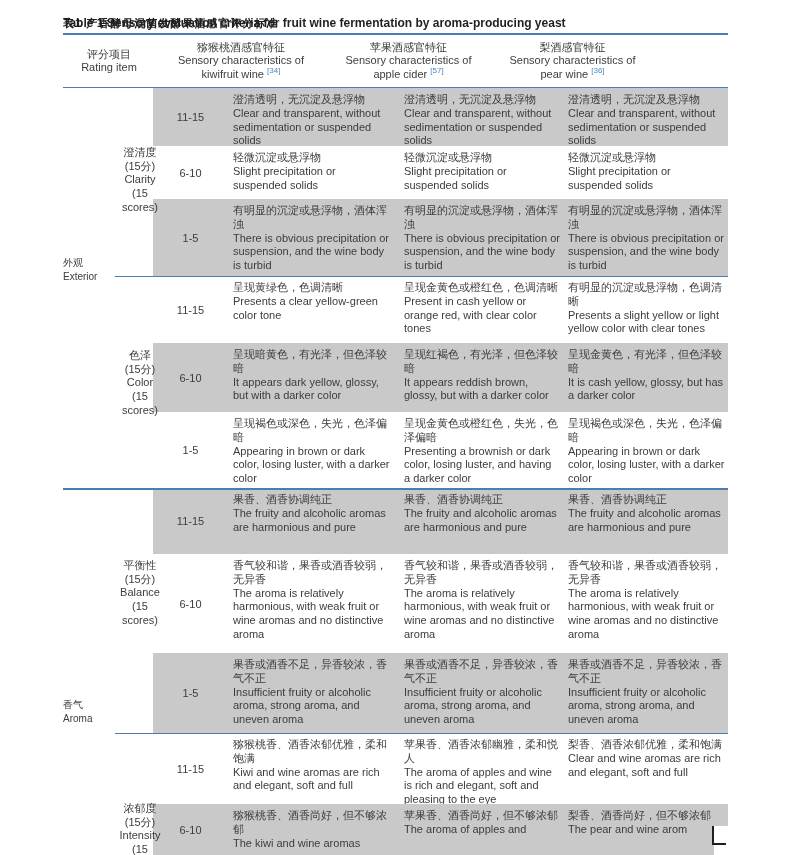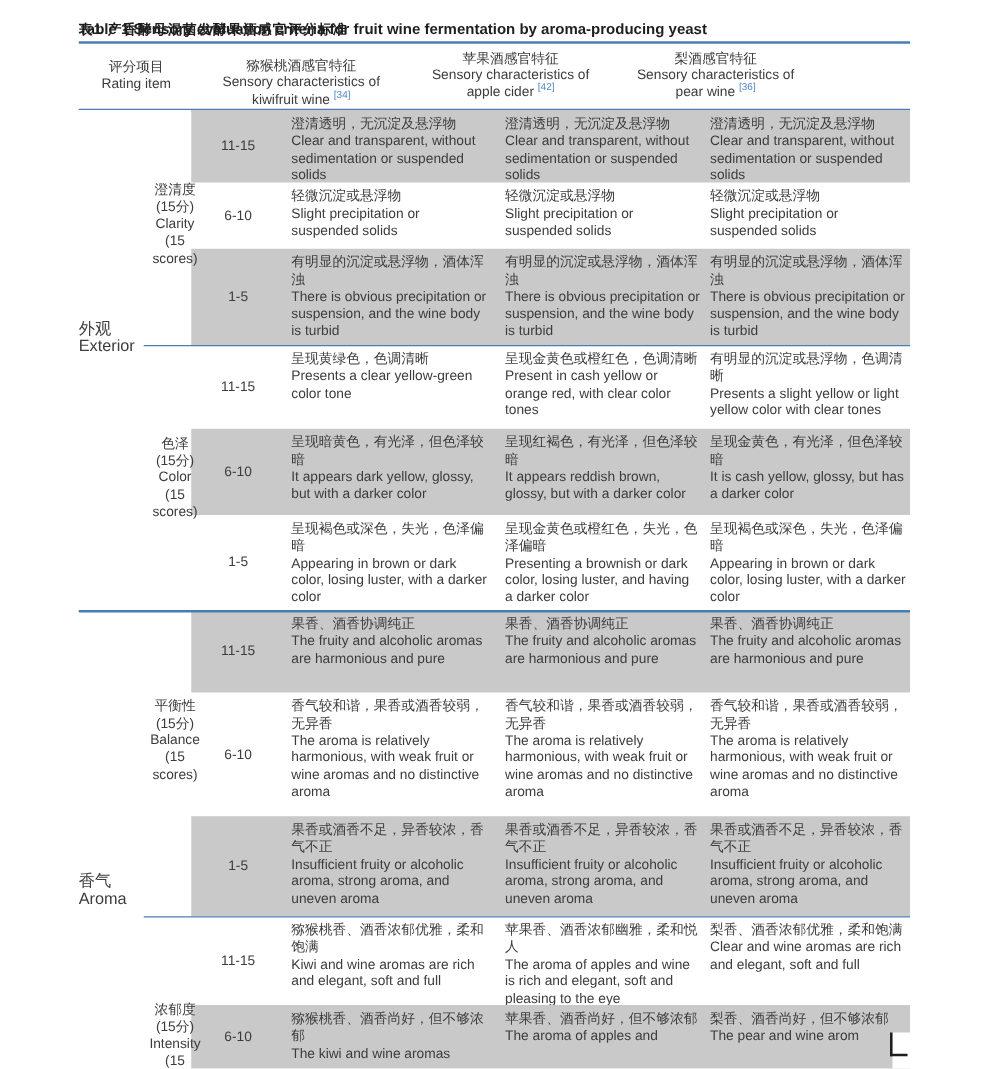--- a/index.html
+++ b/index.html
@@ -18,42 +18,42 @@
   .t-en{position:absolute;left:63px;top:16px;font-size:12px;font-weight:bold;color:var(--title);}
   .rule{position:absolute;background:var(--rule);}
   #rule-top{left:63px;top:33px;width:665px;height:2px;}
   #rule-head{left:63px;top:87px;width:665px;height:2px;}
   #rule-sec1{left:115px;top:276px;width:613px;height:1px;}
   #rule-mid{left:63px;top:488px;width:665px;height:2px;}
   #rule-sec2{left:115px;top:733px;width:613px;height:1px;}
 
   .header{position:absolute;left:63px;top:35px;width:665px;height:52px;display:flex;font-size:11px;line-height:13.5px;text-align:center;}
   .hcol{display:flex;flex-direction:column;justify-content:center;box-sizing:border-box;}
-  .w1{width:92px;}.w2{width:73px;}.w3{width:172px;justify-content:flex-end;}.w4{width:163px;}.w5{width:165px;}
+  .w1{width:92px;}.w2{width:73px;}.w3{width:172px;}.w4{width:163px;}.w5{width:165px;}
   .ref{color:var(--ref);font-size:8px;vertical-align:super;line-height:0;}
 
   .tbody{position:absolute;left:63px;top:88px;width:665px;}
   .trow{display:flex;}
   .gutter{width:90px;background:#fff;}
   .stripe{width:575px;display:flex;box-sizing:border-box;}
   .shade .stripe{background:var(--stripe);}
   .range{width:75px;display:flex;align-items:center;justify-content:center;font-size:11px;box-sizing:border-box;}
   .cell{box-sizing:border-box;font-size:11px;line-height:13.8px;padding:5px 8px 0 5px;}
   .cell.c3{width:172px;}
   .cell.c4{width:163px;padding:5px 3px 0 4px;}
   .cell.c5{width:165px;padding:5px 3px 0 5px;}
   .r0{height:58px;}.r1{height:53px;}.r2{height:77px;}.r3{height:67px;}.r4{height:69px;}
   .r5{height:76px;}.r6{height:66px;}.r7{height:99px;}.r8{height:80px;}.r9{height:71px;}.r10{height:51px;}
 
   .subitem{position:absolute;left:92px;width:96px;text-align:center;font-size:11px;line-height:13.7px;}
   #sub-clarity{top:146px;}
   #sub-color{top:349px;}
   #sub-balance{top:559px;}
   #sub-intensity{top:802px;}
-  .group{position:absolute;left:63px;font-size:13px;line-height:14px;}
+  .group{position:absolute;left:63px;font-size:10px;line-height:14px;}
   #grp-exterior{top:256px;}
   #grp-aroma{top:698px;}
 
   #artifact{position:absolute;left:714px;top:826px;width:76px;height:29px;background:#fff;}
   #artifact-v{position:absolute;left:712px;top:826px;width:2px;height:19px;background:#1e1e1e;}
   #artifact-h{position:absolute;left:712px;top:843px;width:14px;height:2px;background:#1e1e1e;}
 </style>
 </head>
 <body>
 
@@ -70,21 +70,21 @@
       <div>Rating item</div>
     </div>
     <div class="hcol w3">
       <div>猕猴桃酒感官特征</div>
       <div>Sensory characteristics of</div>
       <div><span>kiwifruit wine</span> <sup class="ref">[34]</sup></div>
     </div>
     <div class="hcol w4">
       <div>苹果酒感官特征</div>
       <div>Sensory characteristics of</div>
-      <div><span>apple cider</span> <sup class="ref">[42]</sup></div>
+      <div><span>apple cider</span> <sup class="ref">[57]</sup></div>
     </div>
     <div class="hcol w5">
       <div>梨酒感官特征</div>
       <div>Sensory characteristics of</div>
       <div><span>pear wine</span> <sup class="ref">[36]</sup></div>
     </div>
   </div>
 
   <div class="rule" id="rule-head"></div>
 

